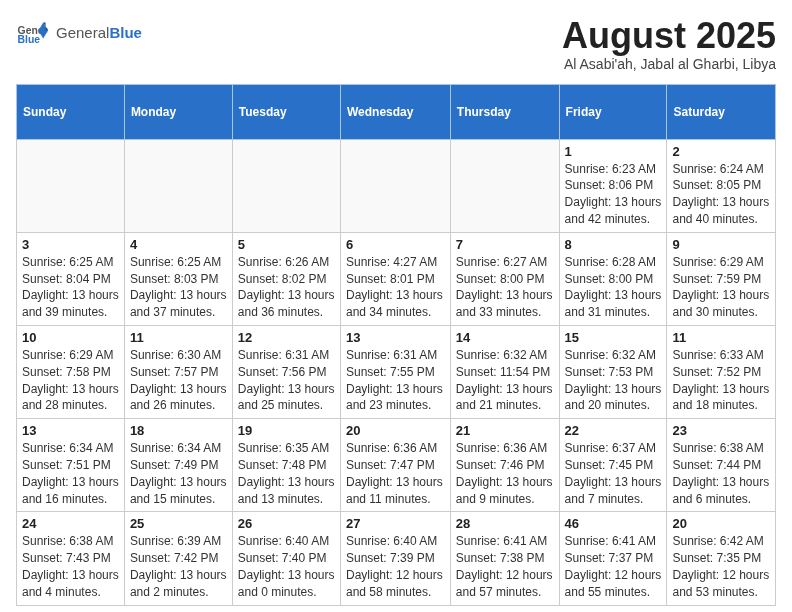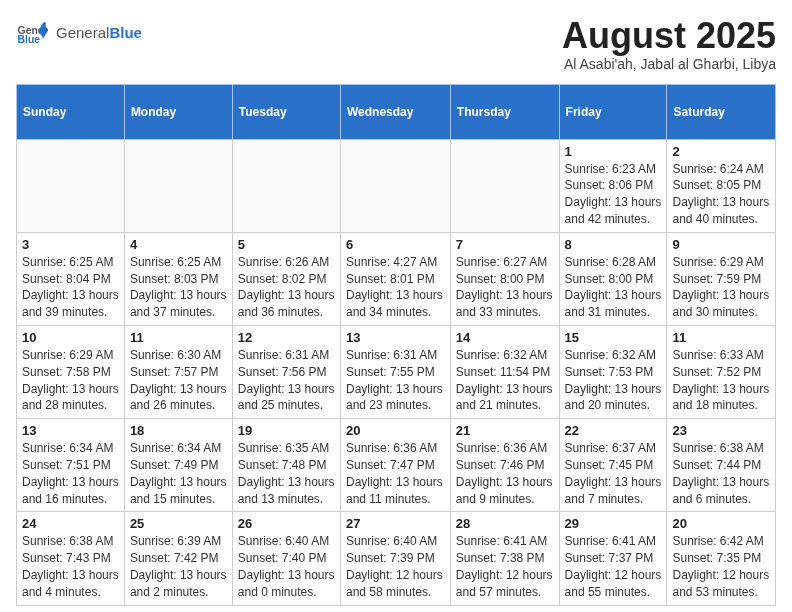--- a/index.html
+++ b/index.html
@@ -291,21 +291,21 @@
 Sunset: 7:39 PM
 Daylight: 12 hours and 58 minutes.</div>
         </td>
         <td>
           <span class="day-number">28</span>
           <div class="day-info">Sunrise: 6:41 AM
 Sunset: 7:38 PM
 Daylight: 12 hours and 57 minutes.</div>
         </td>
         <td>
-          <span class="day-number">29</span>
+          <span class="day-number">46</span>
           <div class="day-info">Sunrise: 6:41 AM
 Sunset: 7:37 PM
 Daylight: 12 hours and 55 minutes.</div>
         </td>
         <td>
           <span class="day-number">20</span>
           <div class="day-info">Sunrise: 6:42 AM
 Sunset: 7:35 PM
 Daylight: 12 hours and 53 minutes.</div>
         </td>

